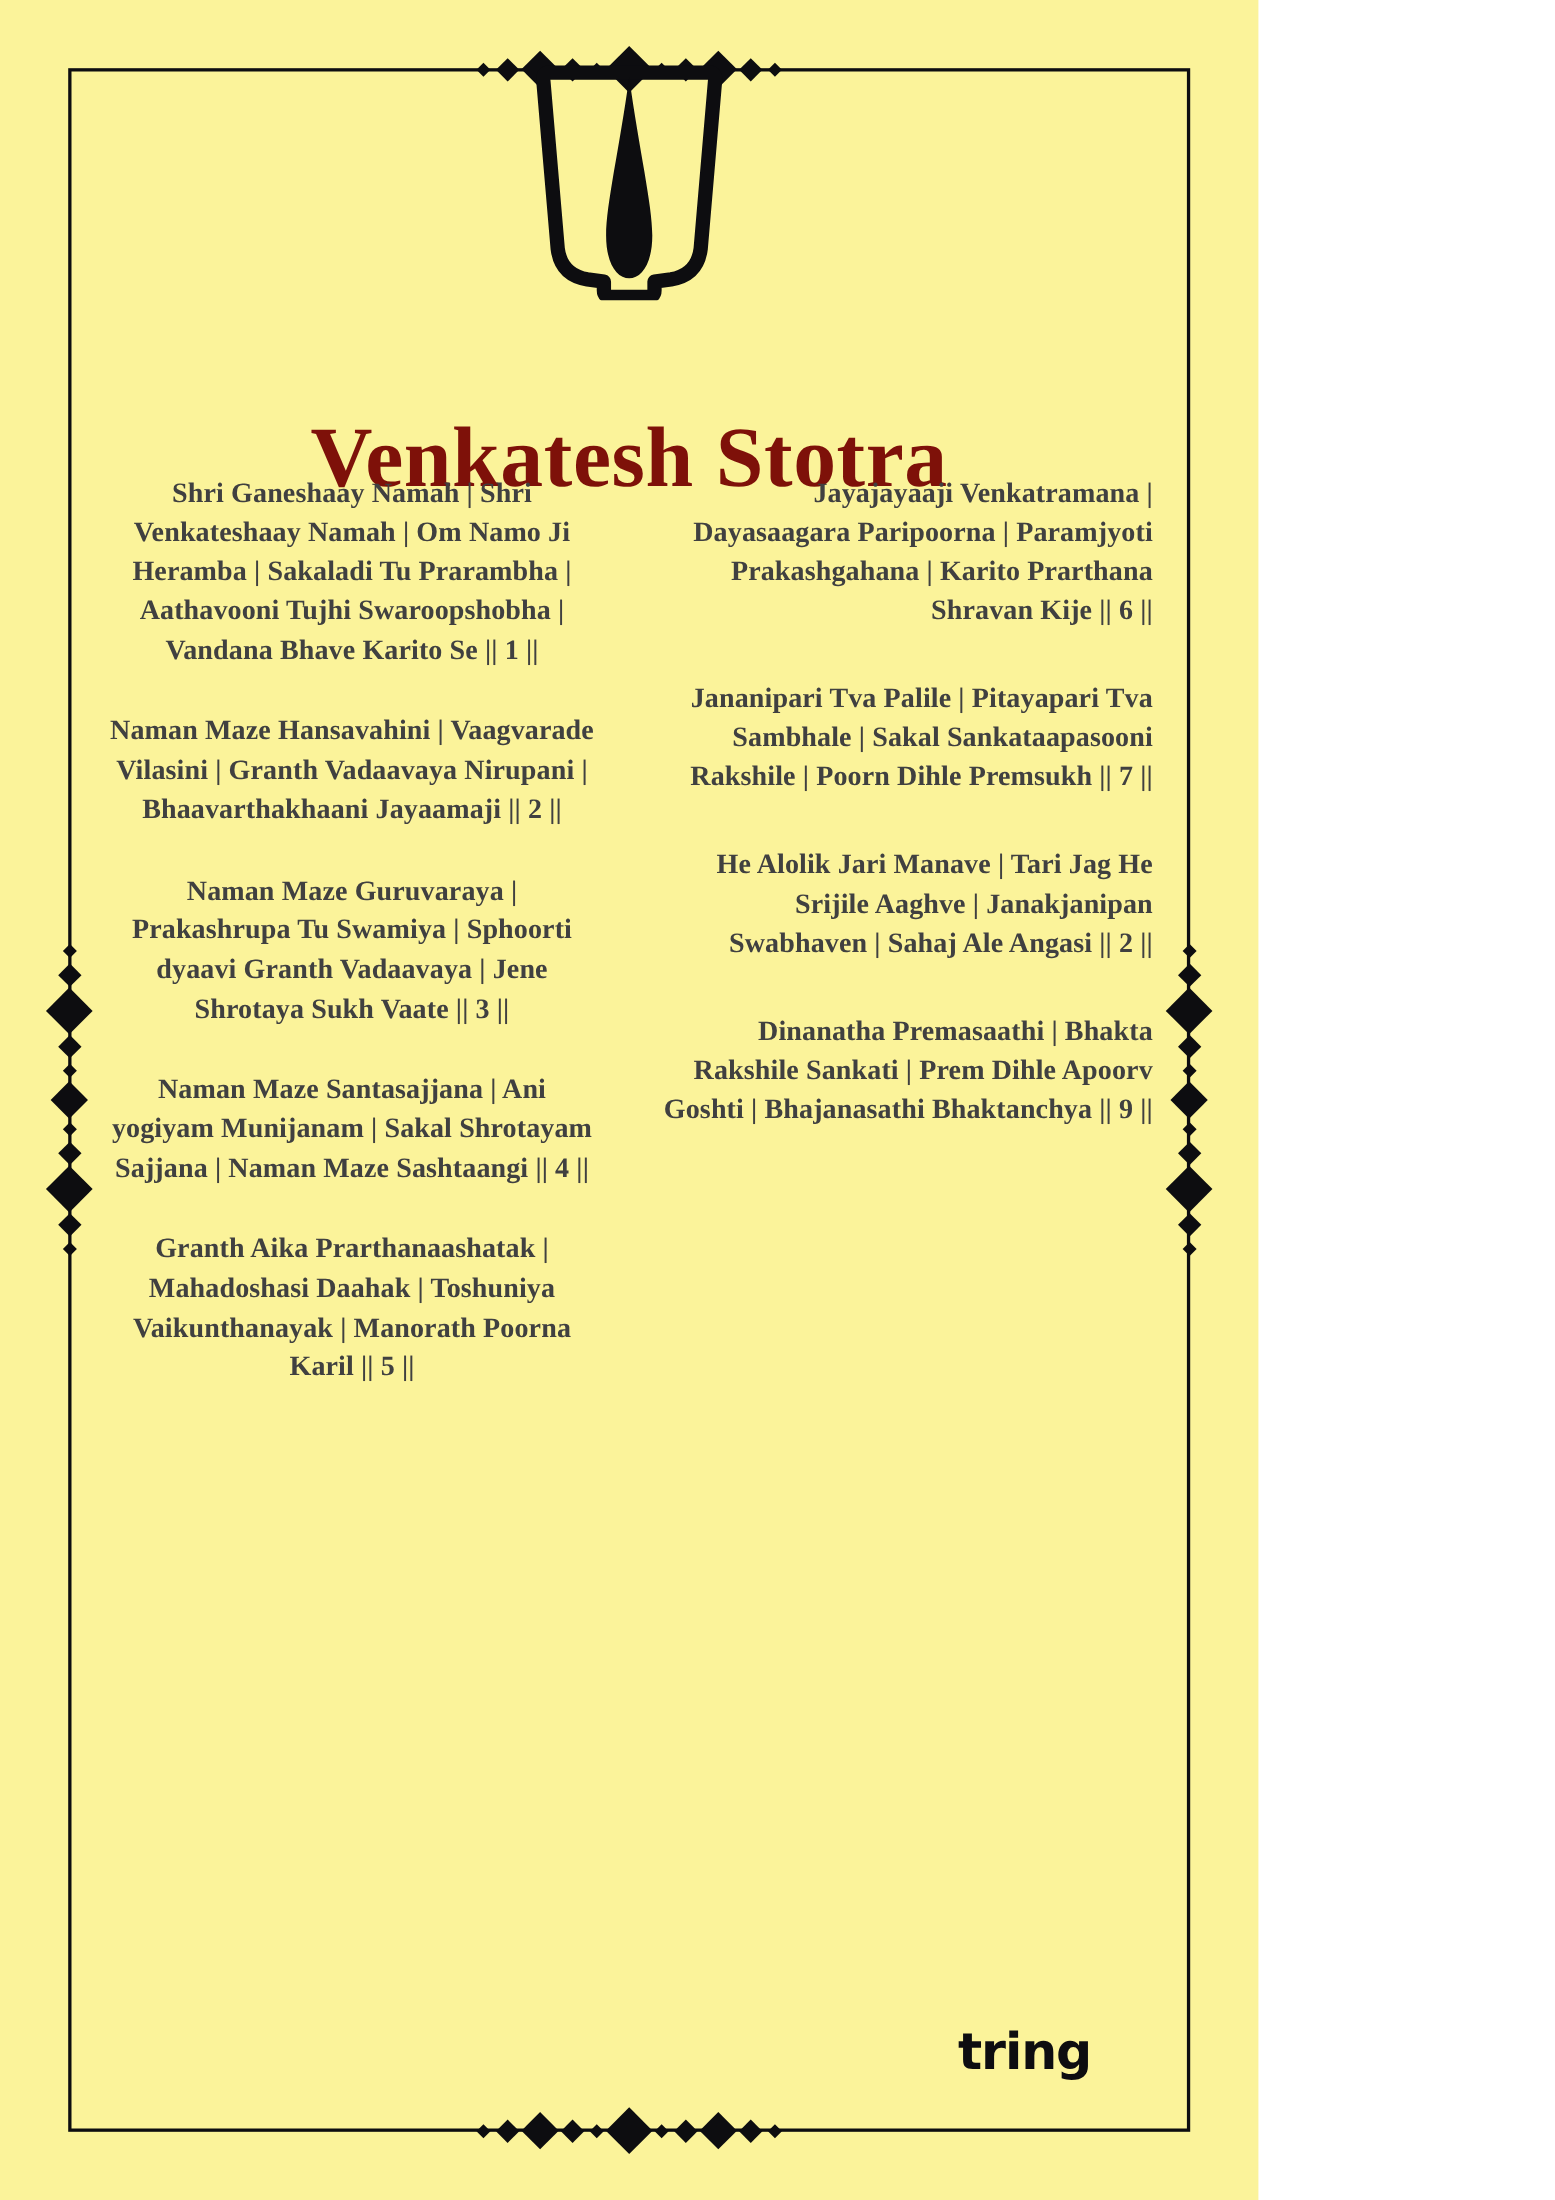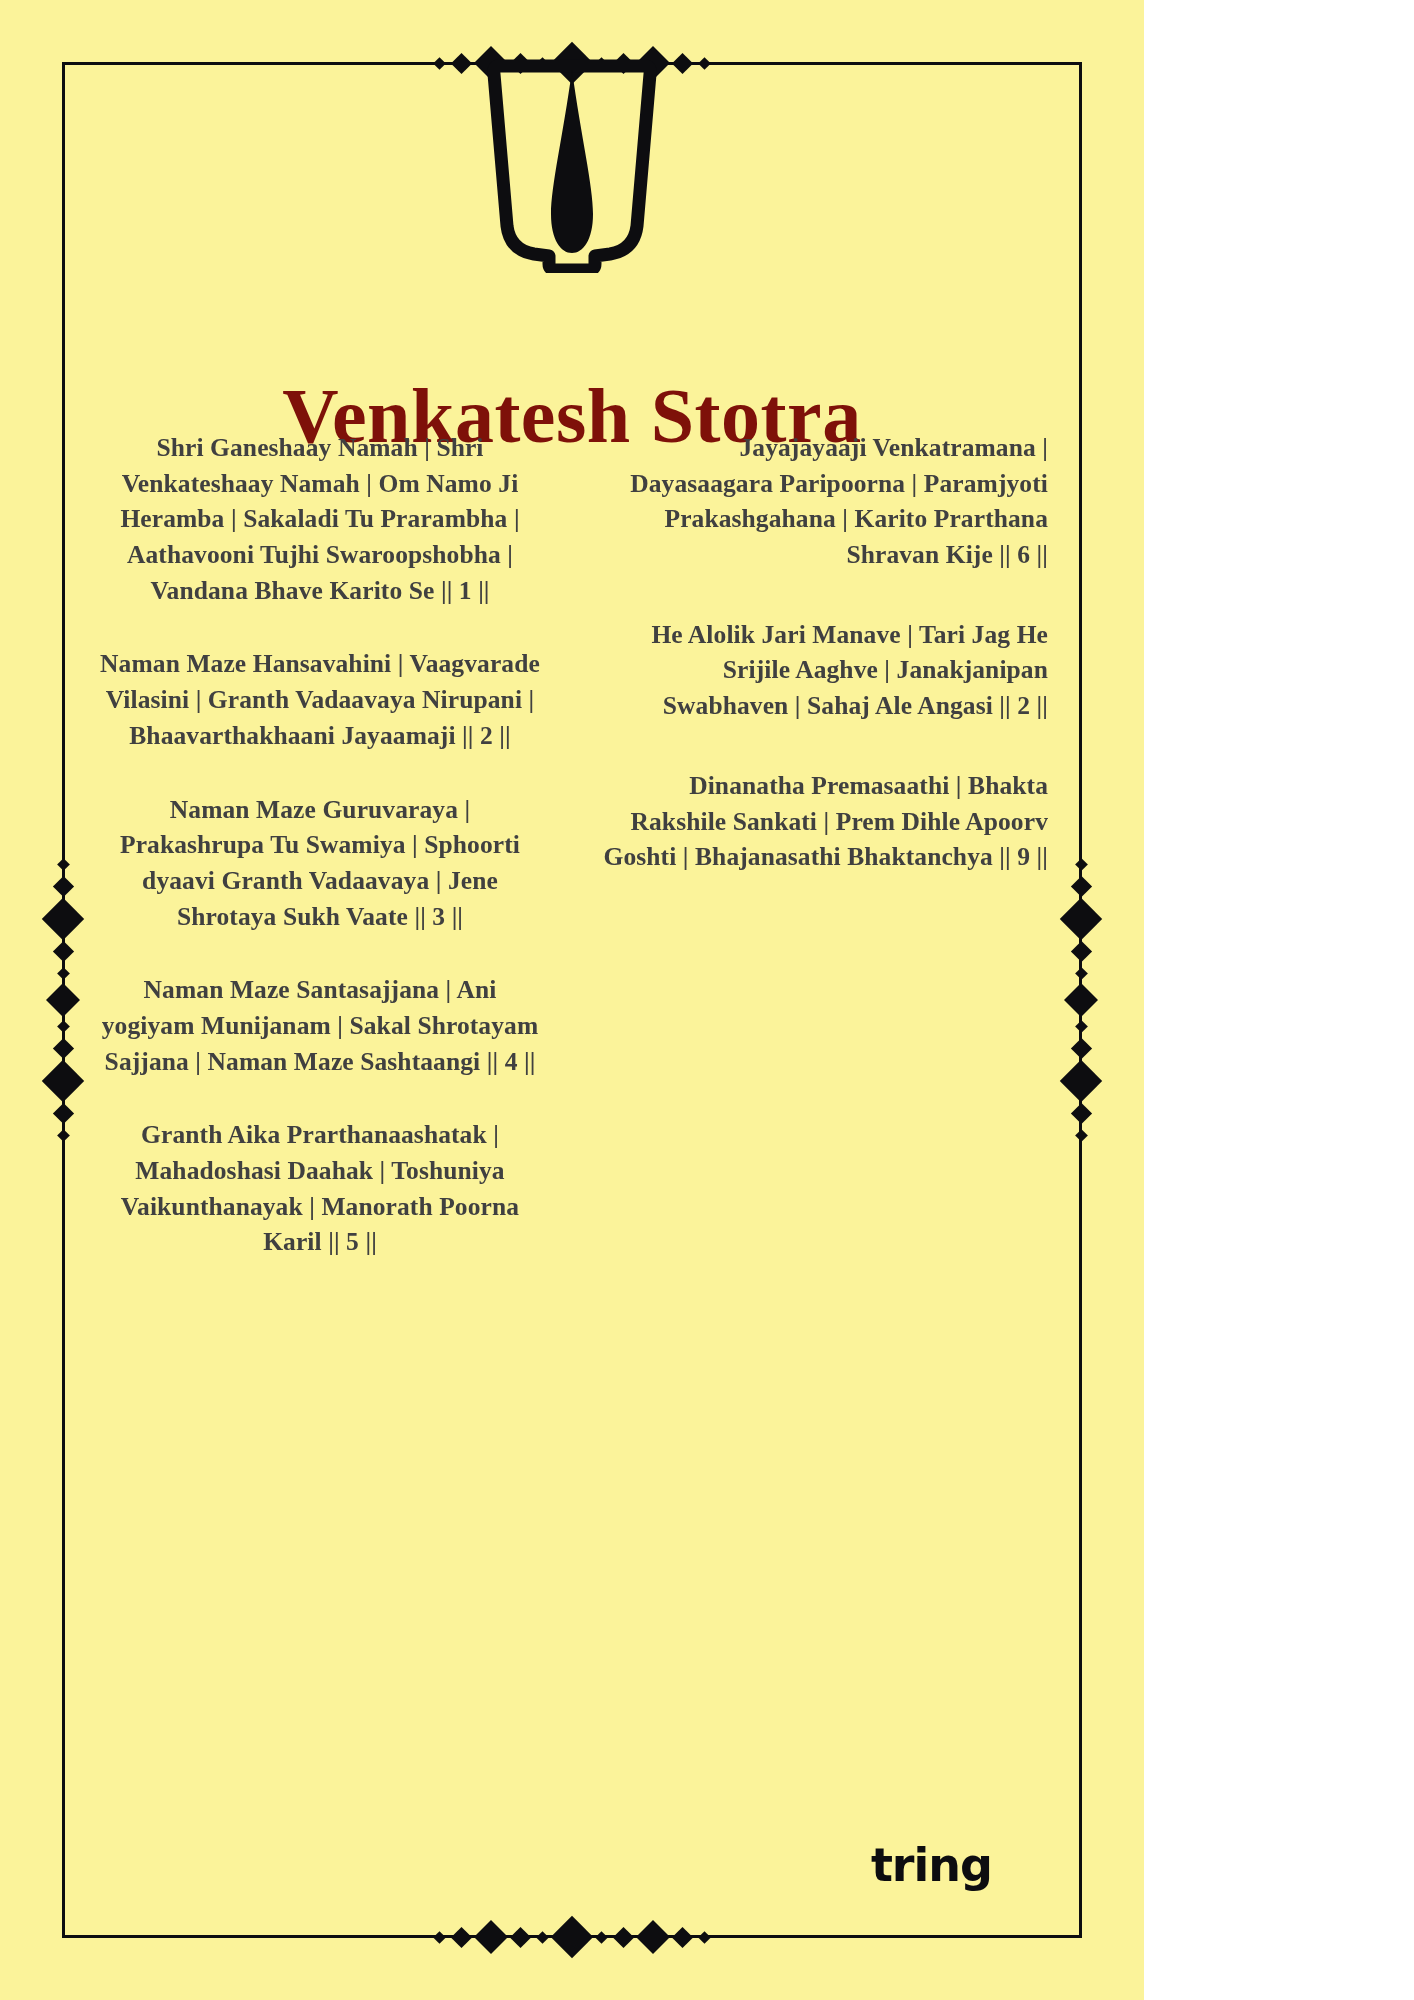--- a/index.html
+++ b/index.html
@@ -214,20 +214,21 @@
     <div class="col left-col">
       <p class="verse">Shri Ganeshaay Namah | Shri Venkateshaay Namah | Om Namo Ji Heramba | Sakaladi Tu Prarambha | Aathavooni Tujhi Swaroopshobha | Vandana Bhave Karito Se || 1 ||</p>
       <p class="verse">Naman Maze Hansavahini | Vaagvarade Vilasini | Granth Vadaavaya Nirupani | Bhaavarthakhaani Jayaamaji || 2 ||</p>
       <p class="verse">Naman Maze Guruvaraya | Prakashrupa Tu Swamiya | Sphoorti dyaavi Granth Vadaavaya | Jene Shrotaya Sukh Vaate || 3 ||</p>
       <p class="verse">Naman Maze Santasajjana | Ani yogiyam Munijanam | Sakal Shrotayam Sajjana | Naman Maze Sashtaangi || 4 ||</p>
       <p class="verse">Granth Aika Prarthanaashatak | Mahadoshasi Daahak | Toshuniya Vaikunthanayak | Manorath Poorna Karil || 5 ||</p>
     </div>
 
     <div class="col right-col">
       <p class="verse">Jayajayaaji Venkatramana | Dayasaagara Paripoorna | Paramjyoti Prakashgahana | Karito Prarthana Shravan Kije || 6 ||</p>
+      <p class="verse">Jananipari Tva Palile | Pitayapari Tva Sambhale | Sakal Sankataapasooni Rakshile | Poorn Dihle Premsukh || 7 ||</p>
       <p class="verse">He Alolik Jari Manave | Tari Jag He Srijile Aaghve | Janakjanipan Swabhaven | Sahaj Ale Angasi || 2 ||</p>
       <p class="verse">Dinanatha Premasaathi | Bhakta Rakshile Sankati | Prem Dihle Apoorv Goshti | Bhajanasathi Bhaktanchya || 9 ||</p>
     </div>
 
   </div>
 
   <div class="brand">tring</div>
 
 </div>
 

